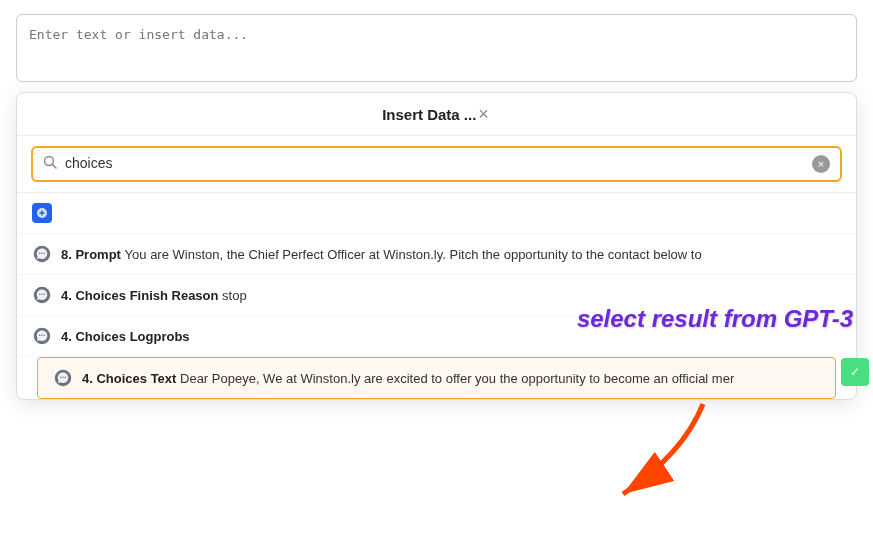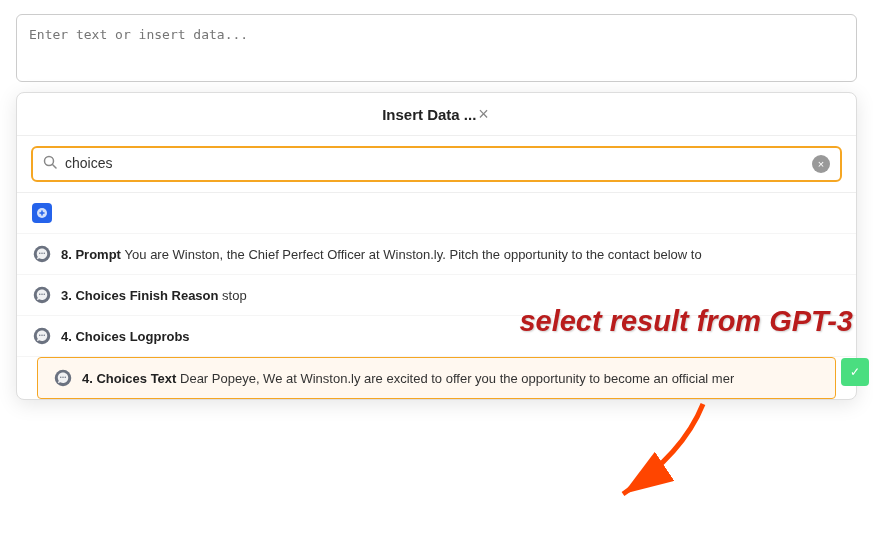--- a/index.html
+++ b/index.html
@@ -177,23 +177,23 @@
     .result-text .label-bold {
       font-weight: 600;
       color: #222;
     }
 
     
     .annotation {
       position: absolute;
       top: 305px;
       right: 20px;
-      font-size: 29px;
+      font-size: 24px;
       font-weight: 900;
-      color: #b91c1c;
+      color: #6d28d9;
       font-style: italic;
       text-shadow: 1px 1px 2px rgba(0,0,0,0.2);
       white-space: nowrap;
       pointer-events: none;
       z-index: 10;
     }
 
     
     .arrow-container {
       position: absolute;
@@ -286,21 +286,21 @@
         <div class="result-item">
           <span class="result-icon">
             <svg class="gpt-svg" viewBox="0 0 24 24" fill="none">
       <circle cx="12" cy="12" r="11" fill="#6b7280"></circle>
       <path d="M12 4.5C8 4.5 5 7.5 5 11.5c0 1.5.5 2.9 1.3 4L5 19l3.5-1.3c1 .6 2.2 1 3.5 1 4 0 7-3 7-7S16 4.5 12 4.5z" fill="white" opacity="0.9"></path>
       <circle cx="9" cy="11" r="1" fill="#6b7280"></circle>
       <circle cx="12" cy="11" r="1" fill="#6b7280"></circle>
       <circle cx="15" cy="11" r="1" fill="#6b7280"></circle>
     </svg>
           </span>
-          <span class="result-text"><span class="label-bold">3. Choices Finish Reason </span>stop</span>
+          <span class="result-text"><span class="label-bold">4. Choices Finish Reason </span>stop</span>
         </div>
         <div class="result-item">
           <span class="result-icon">
             <svg class="gpt-svg" viewBox="0 0 24 24" fill="none">
       <circle cx="12" cy="12" r="11" fill="#6b7280"></circle>
       <path d="M12 4.5C8 4.5 5 7.5 5 11.5c0 1.5.5 2.9 1.3 4L5 19l3.5-1.3c1 .6 2.2 1 3.5 1 4 0 7-3 7-7S16 4.5 12 4.5z" fill="white" opacity="0.9"></path>
       <circle cx="9" cy="11" r="1" fill="#6b7280"></circle>
       <circle cx="12" cy="11" r="1" fill="#6b7280"></circle>
       <circle cx="15" cy="11" r="1" fill="#6b7280"></circle>
     </svg>

